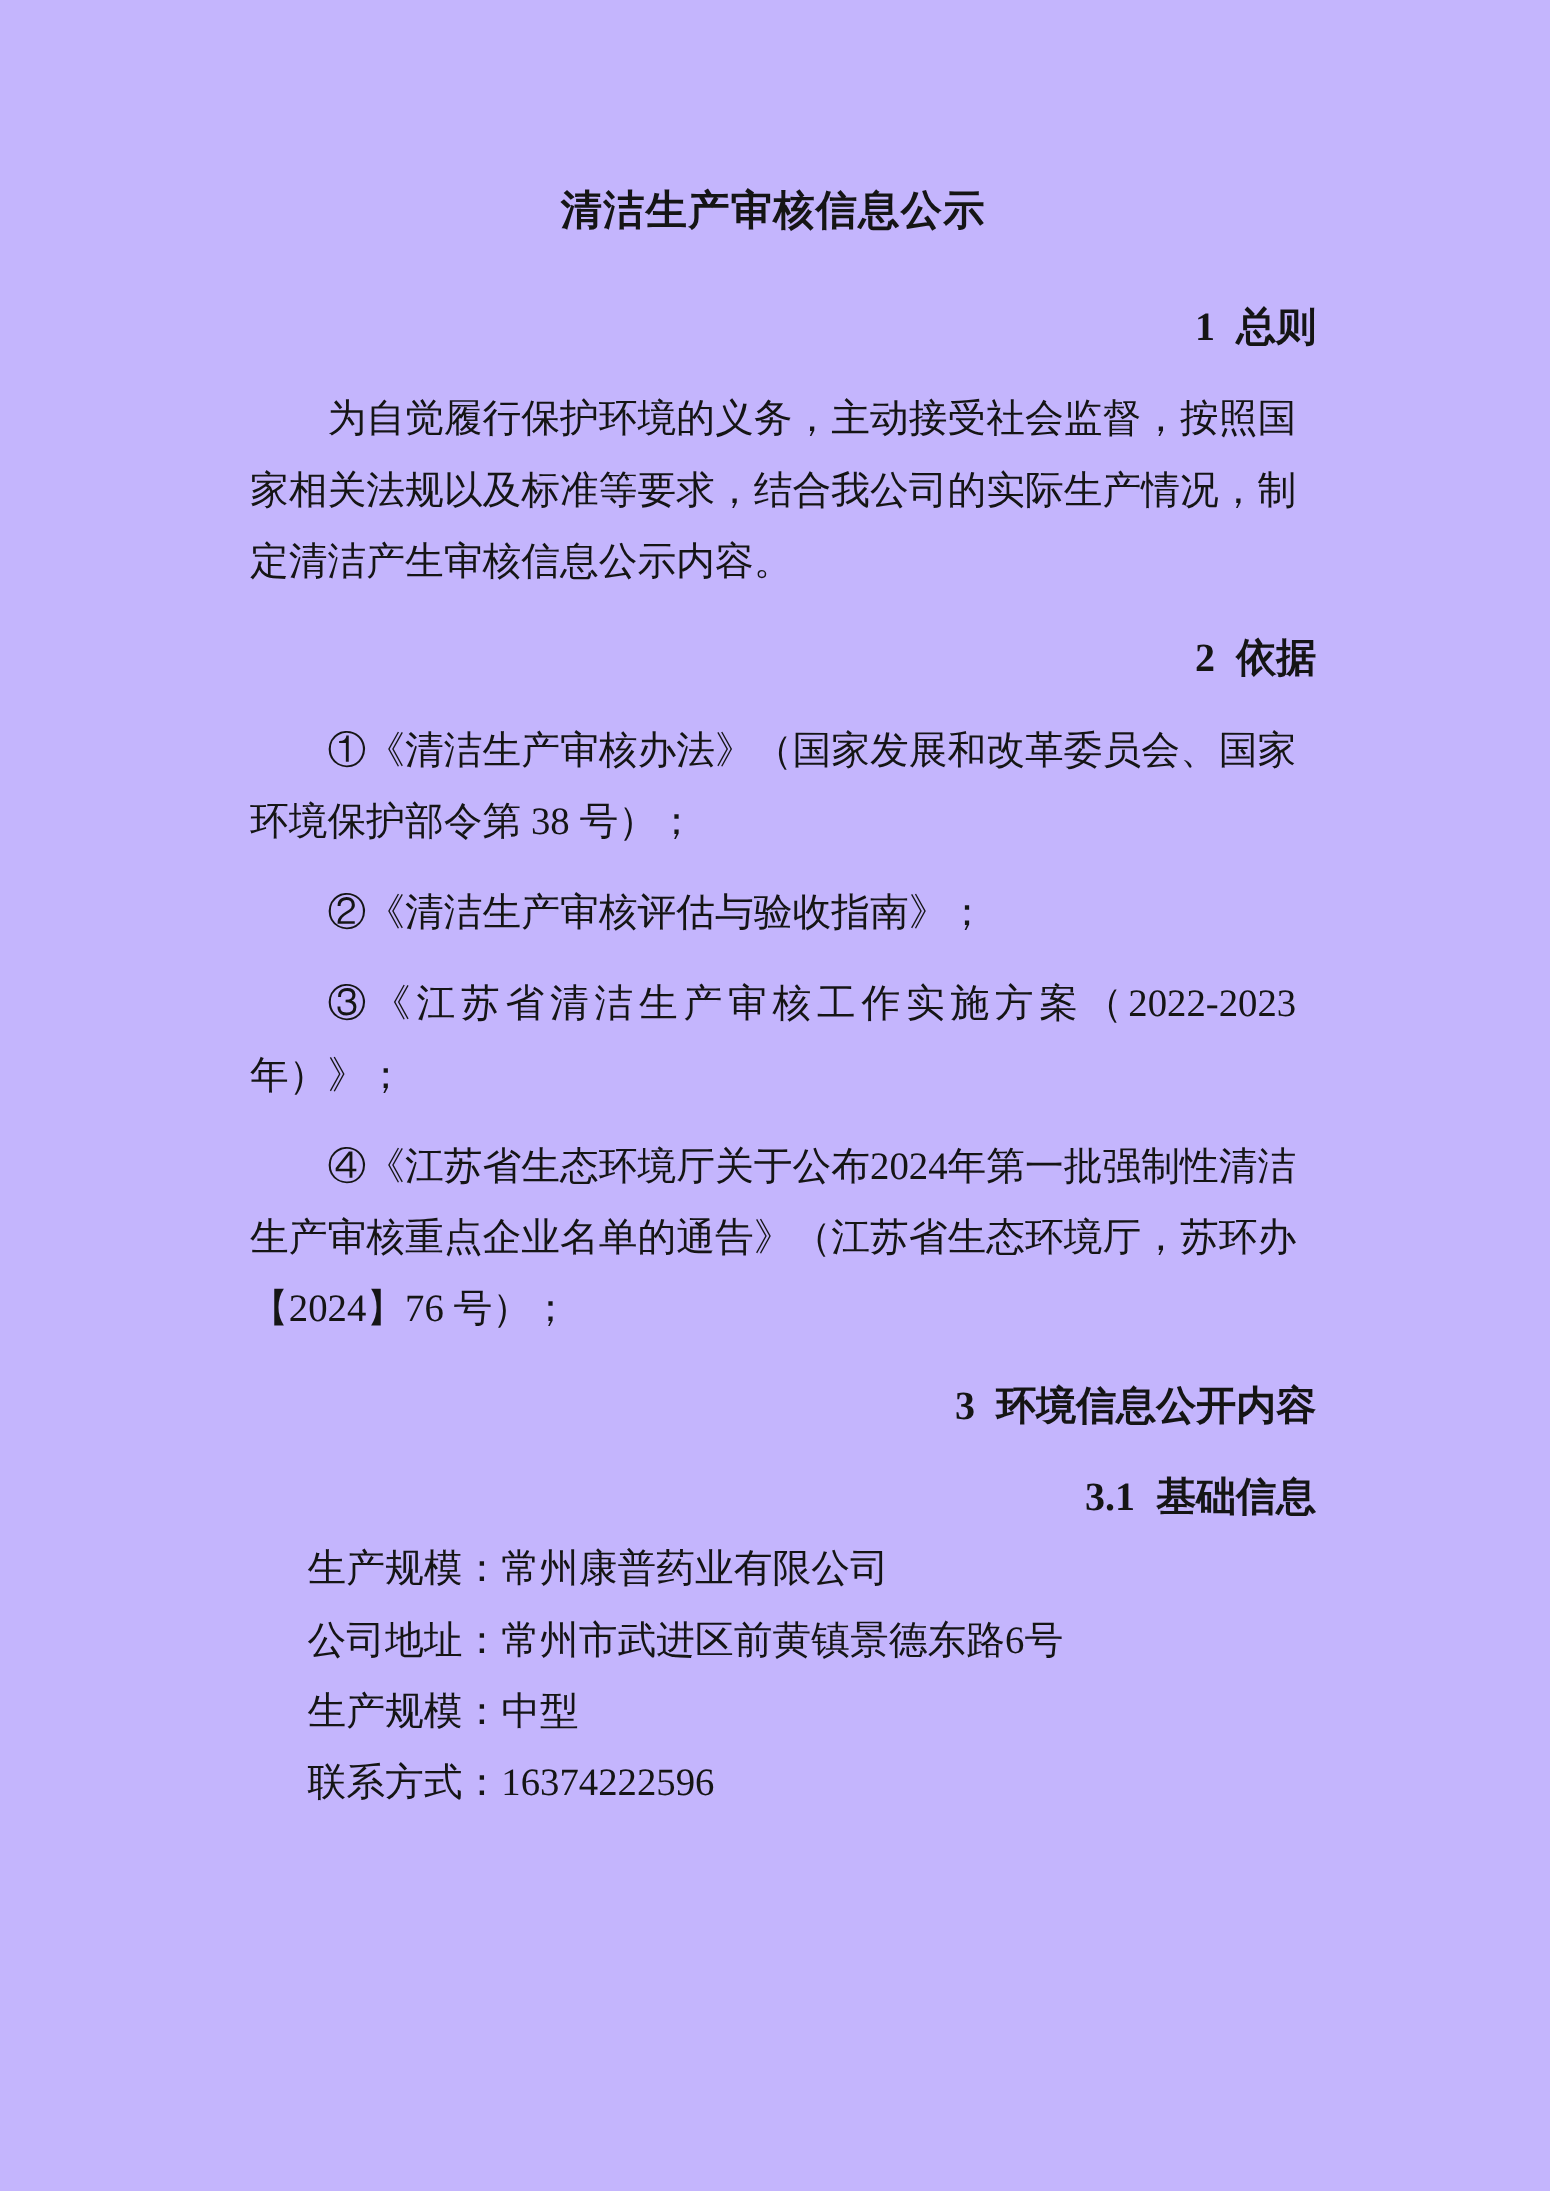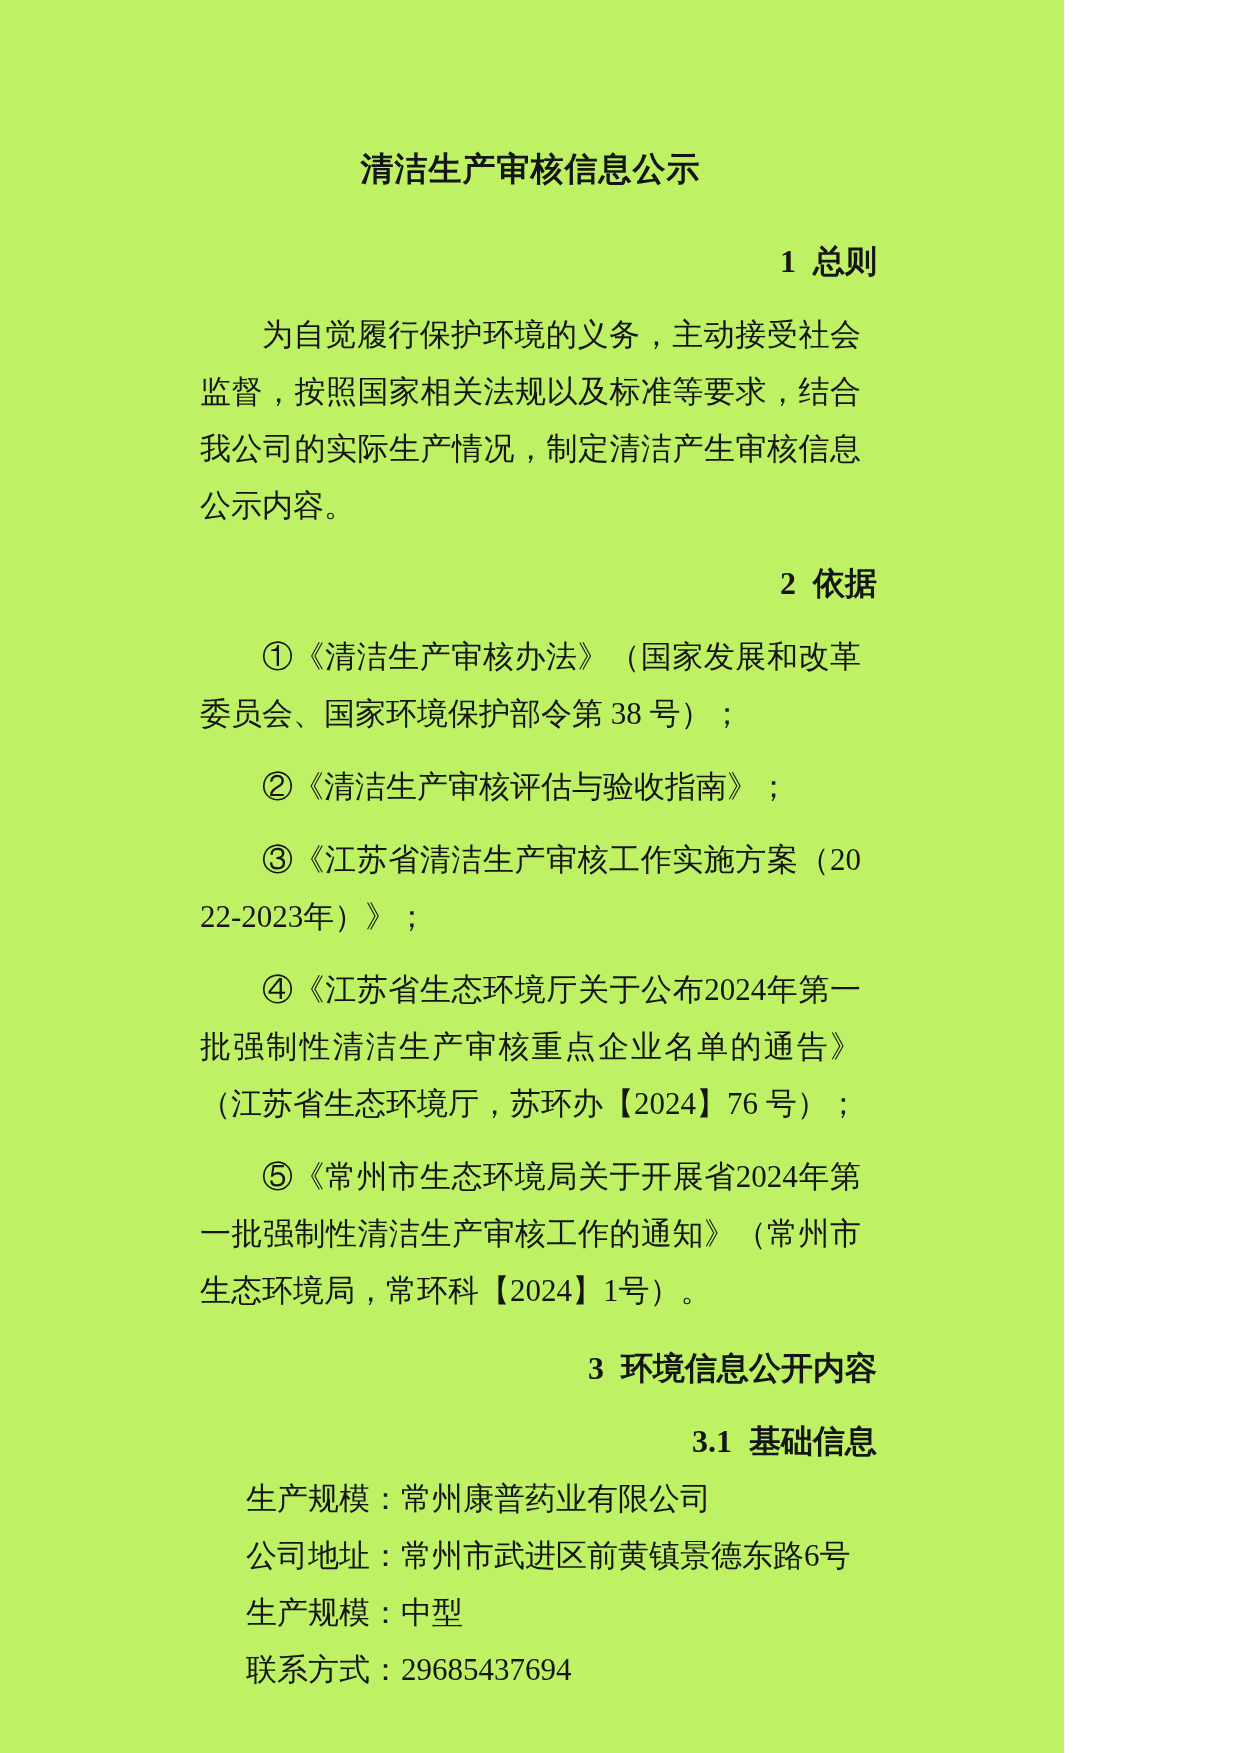--- a/index.html
+++ b/index.html
@@ -9,24 +9,24 @@
   }
   body {
     width: 1240px;
     height: 1753px;
     font-family: "Liberation Serif", "DejaVu Serif", serif;
     color: #151515;
     overflow: hidden;
   }
   .page {
     box-sizing: border-box;
-    width: 1064px;
+    width: 1240px;
     height: 1753px;
     padding: 141px 187px 40px 184px;
-    background: #bef264;
+    background: #c4b5fd;
   }
   .doc-title {
     font-size: 33px;
     font-weight: bold;
     line-height: 57px;
     text-align: center;
     margin: 0 0 35px 0;
     letter-spacing: 1px;
   }
   .sec-heading {
@@ -75,28 +75,27 @@
   <p class="body-par">为自觉履行保护环境的义务，主动接受社会监督，按照国家相关法规以及标准等要求，结合我公司的实际生产情况，制定清洁产生审核信息公示内容。</p>
 
   <h2 class="sec-heading">
     <span class="sec-num">2</span><span>依据</span>
   </h2>
 
   <p class="body-par">①《清洁生产审核办法》（国家发展和改革委员会、国家环境保护部令第 38 号）；</p>
   <p class="body-par">②《清洁生产审核评估与验收指南》；</p>
   <p class="body-par">③《江苏省清洁生产审核工作实施方案（2022-2023年）》；</p>
   <p class="body-par">④《江苏省生态环境厅关于公布2024年第一批强制性清洁生产审核重点企业名单的通告》（江苏省生态环境厅，苏环办【2024】76 号）；</p>
-  <p class="body-par">⑤《常州市生态环境局关于开展省2024年第一批强制性清洁生产审核工作的通知》（常州市生态环境局，常环科【2024】1号）。</p>
 
   <h2 class="sec-heading">
     <span class="sec-num">3</span><span>环境信息公开内容</span>
   </h2>
 
   <h2 class="sec-heading sub">
     <span class="sec-num">3.1</span><span>基础信息</span>
   </h2>
 
   <p class="info-line">生产规模：常州康普药业有限公司</p>
   <p class="info-line">公司地址：常州市武进区前黄镇景德东路6号</p>
   <p class="info-line">生产规模：中型</p>
-  <p class="info-line">联系方式：29685437694</p>
+  <p class="info-line">联系方式：16374222596</p>
 
 </div>
 
 </body></html>

